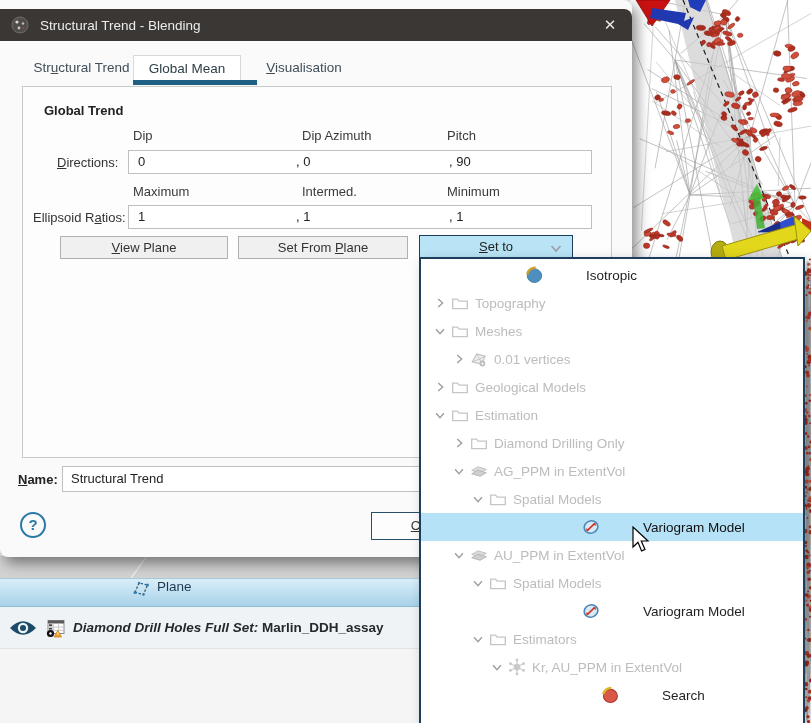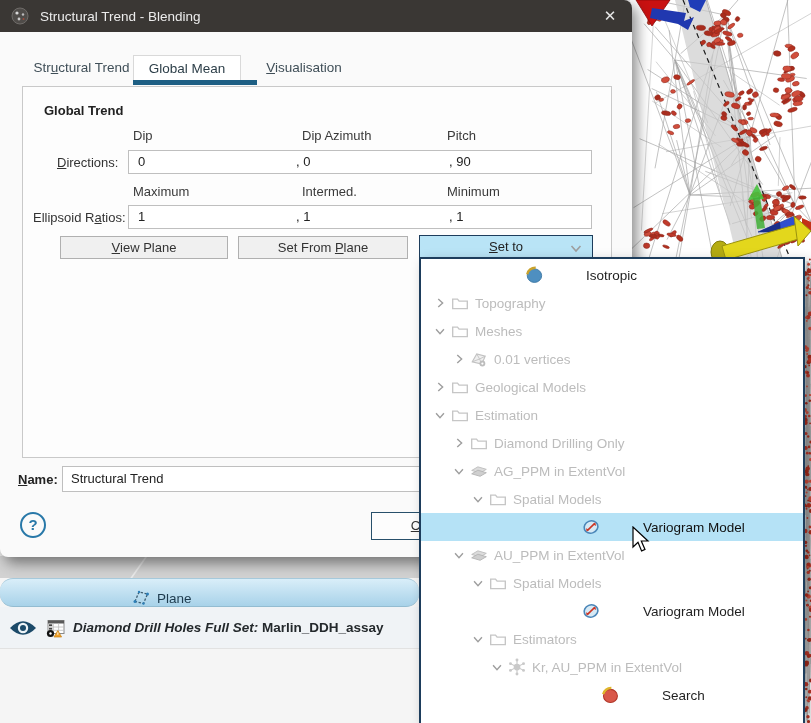--- a/index.html
+++ b/index.html
@@ -9,33 +9,33 @@
   
   #scene-top{position:absolute;left:630px;top:0;width:181px;height:258px;z-index:1;background:#fff;}
   #scene-strip{position:absolute;left:805px;top:258px;width:6px;height:465px;z-index:1;background:#fff;}
 
   
   #bg-gap{position:absolute;left:0;top:556px;width:419px;height:22px;background:#d2d2d2;z-index:2;}
   #bg-gap .diag{position:absolute;left:138px;top:0;width:30px;height:22px;border-left:2px solid #e9e9e9;transform:skewX(-35deg);}
   #shape-panel{position:absolute;left:0;top:578px;width:419px;height:145px;background:#f5f5f5;z-index:2;}
   #panel-header{height:27px;background:linear-gradient(#d9eef9,#a8d2e9);
       border-top:1px solid #a6c9db;border-bottom:1px solid #93bcd1;
-      display:flex;align-items:flex-end;border-radius:13px;}
+      display:flex;align-items:flex-start;}
   #panel-header .picon{margin-left:132px;}
   #panel-header .plabel{margin-left:7px;font-size:13.5px;color:#1d3a4d;}
   #panel-item{height:41px;display:flex;align-items:center;background:#f0f3f6;border-bottom:1px solid #e2e2e2;}
   #panel-item .eye{margin-left:8px;}
   #panel-item .dicon{margin-left:8px;}
   #panel-item .itxt{margin-left:7px;font-size:13.5px;color:#24292c;font-weight:bold;}
   #panel-item .itxt .ital{font-style:italic;}
 
   
   #dialog{position:absolute;left:0;top:0;width:632px;height:557px;background:#fafafa;
       border-radius:0 8px 8px 8px;box-shadow:5px 6px 14px rgba(0,0,0,.45);z-index:10;}
-  #titlebar{position:absolute;left:0;top:0;width:100%;height:32px;background:#3a3734;
+  #titlebar{position:absolute;left:0;top:9px;width:100%;height:32px;background:#3a3734;
       border-radius:0 8px 0 0;display:flex;align-items:center;}
   #titlebar .ticon{margin-left:10px;}
   #titlebar .ttext{margin-left:10px;font-size:13.5px;color:#ececec;}
   #close-btn{position:absolute;right:10px;top:6px;width:24px;height:20px;color:#e8e8e8;
       font-size:15px;line-height:20px;text-align:center;}
 
   .k{text-decoration:underline;}
 
   
   .tab{position:absolute;top:55px;height:25px;line-height:25px;font-size:13.5px;color:#3f4e57;text-align:center;}
@@ -54,21 +54,21 @@
   #dir-label{left:57px;top:155px;} #rat-label{left:33px;top:210px;}
   .vinput{left:128px;width:464px;height:24px;background:#fff;border:1px solid #bfbfbf;box-sizing:border-box;font-size:13px;color:#222;}
   #dir-input{top:150px;} #rat-input{top:205px;}
   .vinput span{position:absolute;top:0;line-height:22px;}
   .seg1{left:9px;} .seg2{left:167px;} .seg3{left:320px;}
 
   .pbtn{position:absolute;top:236px;height:23px;background:#f0f0f0;border:1px solid #b0b0b0;
       box-sizing:border-box;font-size:13px;color:#333;text-align:center;line-height:21px;}
   #btn-view{left:60px;width:168px;}
   #btn-setfrom{left:238px;width:170px;}
-  #btn-setto{position:absolute;left:419px;top:235px;width:174px;height:24px;background:#b9e4f6;
+  #btn-setto{position:absolute;left:419px;top:235px;width:154px;height:24px;background:#b9e4f6;
       border:1px solid #1d3d5c;box-sizing:border-box;font-size:13px;color:#222;text-align:center;line-height:22px;}
   #btn-setto .chev{position:absolute;right:8px;top:4px;}
 
   
   #name-label{left:18px;top:472px;font-weight:bold;font-size:13px;color:#222;}
   #name-input{position:absolute;left:62px;top:466px;width:530px;height:26px;background:#fff;
       border:1px solid #bfbfbf;box-sizing:border-box;font-size:13px;color:#222;line-height:24px;padding-left:8px;}
   #help-btn{position:absolute;left:20px;top:512px;width:26px;height:26px;border:2px solid #2878a8;border-radius:50%;
       box-sizing:border-box;color:#2878a8;font-size:15px;font-weight:bold;text-align:center;line-height:22px;}
   #cancel-btn{position:absolute;left:371px;top:512px;width:120px;height:28px;background:#fdfdfd;

